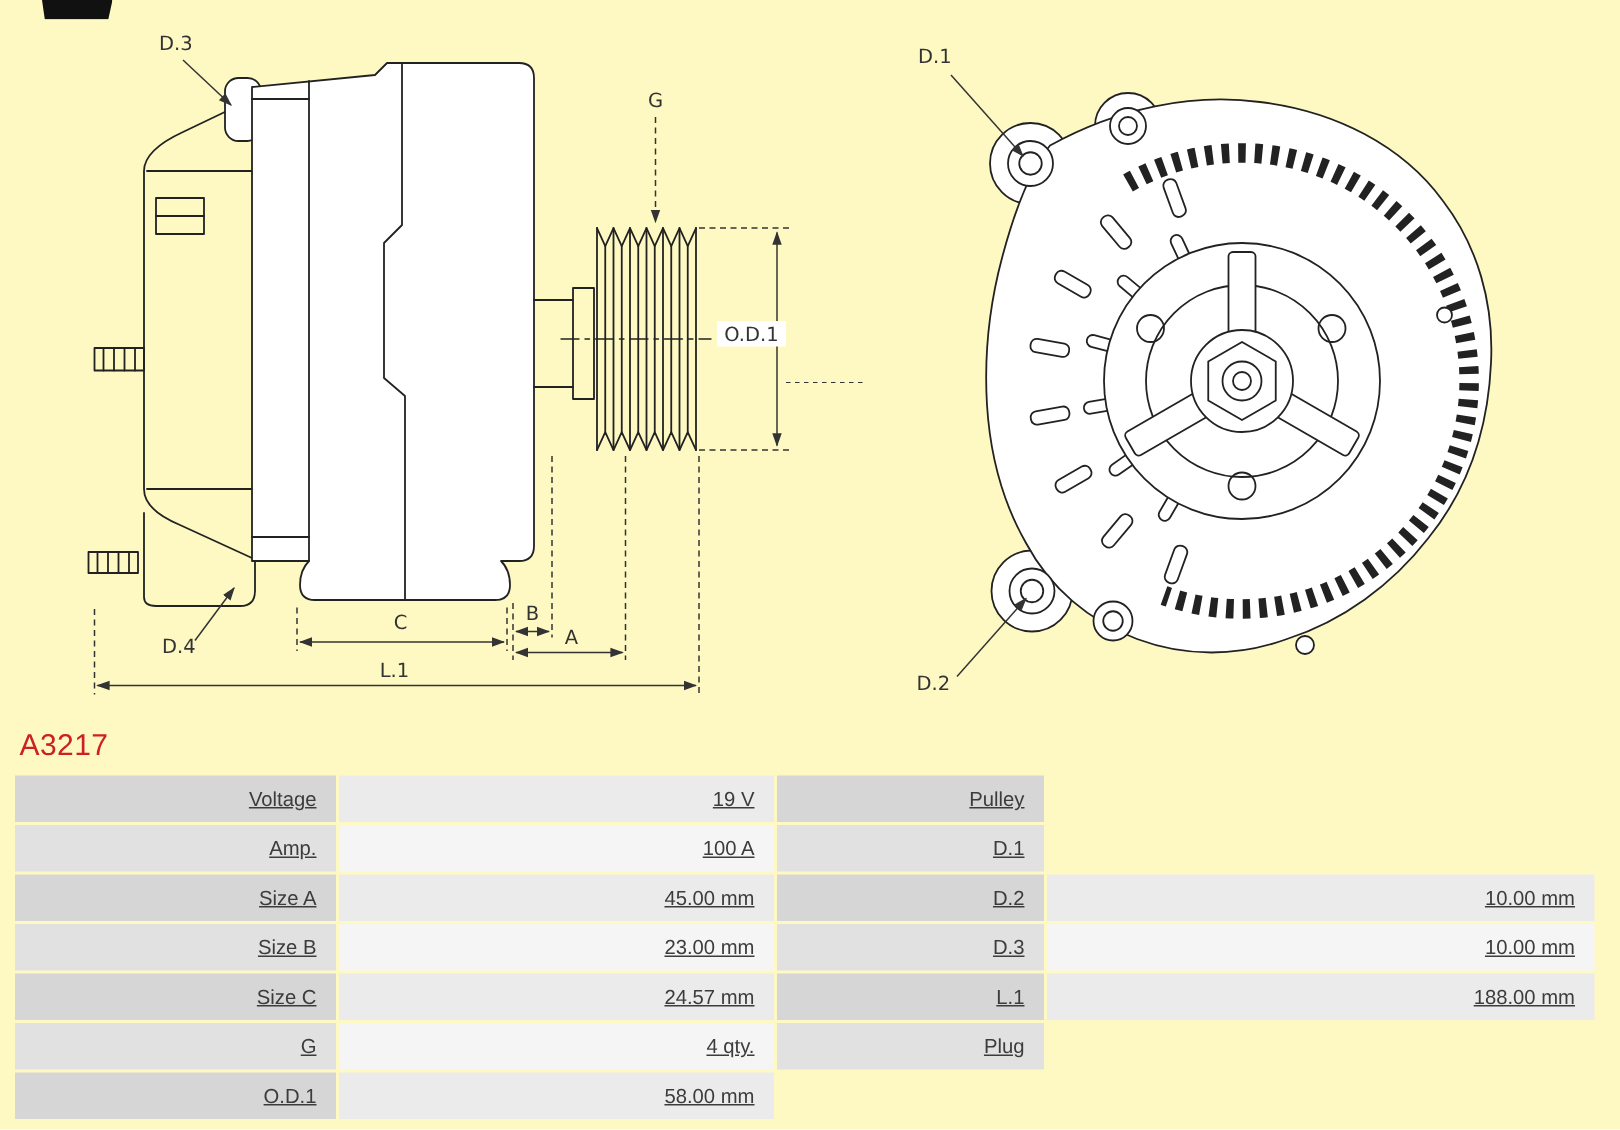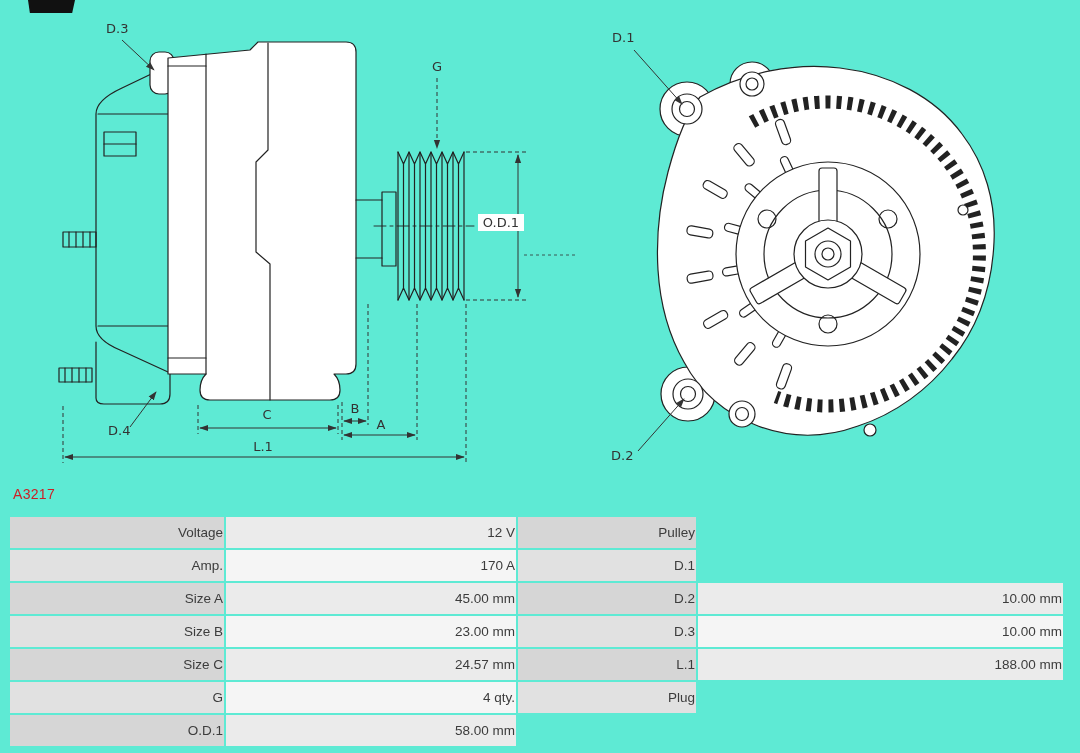--- a/index.html
+++ b/index.html
@@ -1,30 +1,30 @@
 <!DOCTYPE html>
 <html><head>
 <meta charset="utf-8">
 <style>
   html,body { margin:0; padding:0; background:#ffffff; }
   body { width:1080px; height:753px; font-family:"Liberation Sans","DejaVu Sans",sans-serif; }
-  .page { position:relative; width:1080px; height:753px; overflow:hidden; background:#5eead4; }
+  .page { position:relative; width:1080px; height:753px; overflow:hidden; background:#fef9c3; }
 
   .brand-logo { position:absolute; left:28px; top:0; width:47px; height:13px;
                 background:#111; clip-path:polygon(0 0,100% 0,94% 100%,4% 100%); }
 
   .drawing { position:absolute; left:0; top:2px; }
   svg text { font-family:"DejaVu Sans","Liberation Sans",sans-serif; font-size:13px; fill:#333; }
 
-  .part-number { position:absolute; left:13px; top:486px; font-size:14px; color:#cc2026; letter-spacing:.3px; }
+  .part-number { position:absolute; left:13px; top:486px; font-size:20px; color:#cc2026; letter-spacing:.3px; }
 
   .spec-table { position:absolute; left:10px; top:517px; width:1053px; display:flex; flex-direction:column; gap:2px; }
   .spec-row { display:grid; grid-template-columns:214px 290px 178px 365px; gap:2px; height:31px; }
-  .cell { display:flex; align-items:center; justify-content:flex-end; padding-right:1px;
-          font-size:13.5px; color:#3c3c3c; white-space:nowrap; overflow:hidden; }
+  .cell { display:flex; align-items:center; justify-content:flex-end; padding-right:13px;
+          font-size:13.5px; color:#3c3c3c; white-space:nowrap; overflow:hidden;text-decoration:underline; }
   .spec-row:nth-child(odd)  .cell.label { background:#d6d6d6; }
   .spec-row:nth-child(odd)  .cell.value { background:#ebebeb; }
   .spec-row:nth-child(even) .cell.label { background:#e1e1e1; }
   .spec-row:nth-child(even) .cell.value { background:#f5f5f5; }
   .spec-row:last-child .cell:nth-child(3),
   .spec-row:last-child .cell:nth-child(4) { background:transparent; }
 </style>
 </head>
 <body>
 
@@ -220,26 +220,26 @@
       <text x="611" y="458" stroke="none" fill="#333">D.2</text>
       <path d="M638,449 L684,397" marker-end="url(#arr)"></path>
     </g>
   </svg>
 
   <div class="part-number">A3217</div>
 
   <div class="spec-table">
     <div class="spec-row">
       <div class="cell label">Voltage</div>
-      <div class="cell value">12 V</div>
+      <div class="cell value">19 V</div>
       <div class="cell label">Pulley</div>
     </div>
     <div class="spec-row">
       <div class="cell label">Amp.</div>
-      <div class="cell value">170 A</div>
+      <div class="cell value">100 A</div>
       <div class="cell label">D.1</div>
     </div>
     <div class="spec-row">
       <div class="cell label">Size A</div>
       <div class="cell value">45.00 mm</div>
       <div class="cell label">D.2</div>
       <div class="cell value">10.00 mm</div>
     </div>
     <div class="spec-row">
       <div class="cell label">Size B</div>

